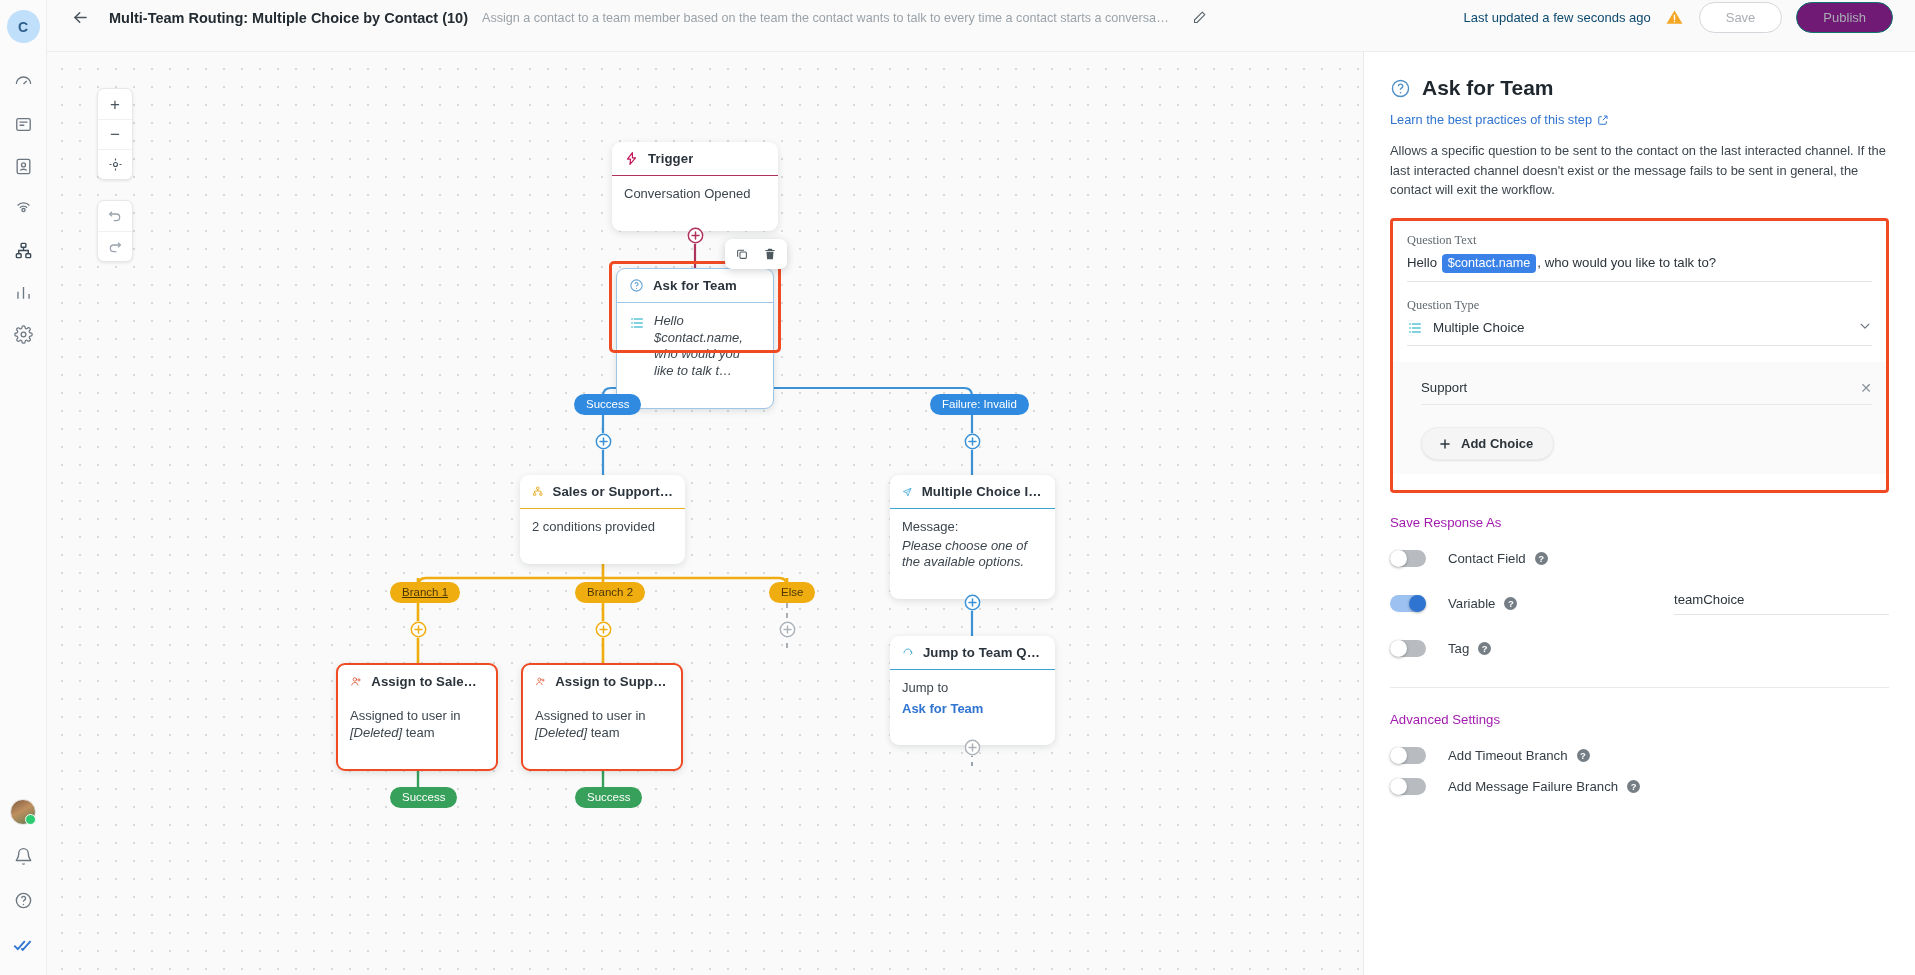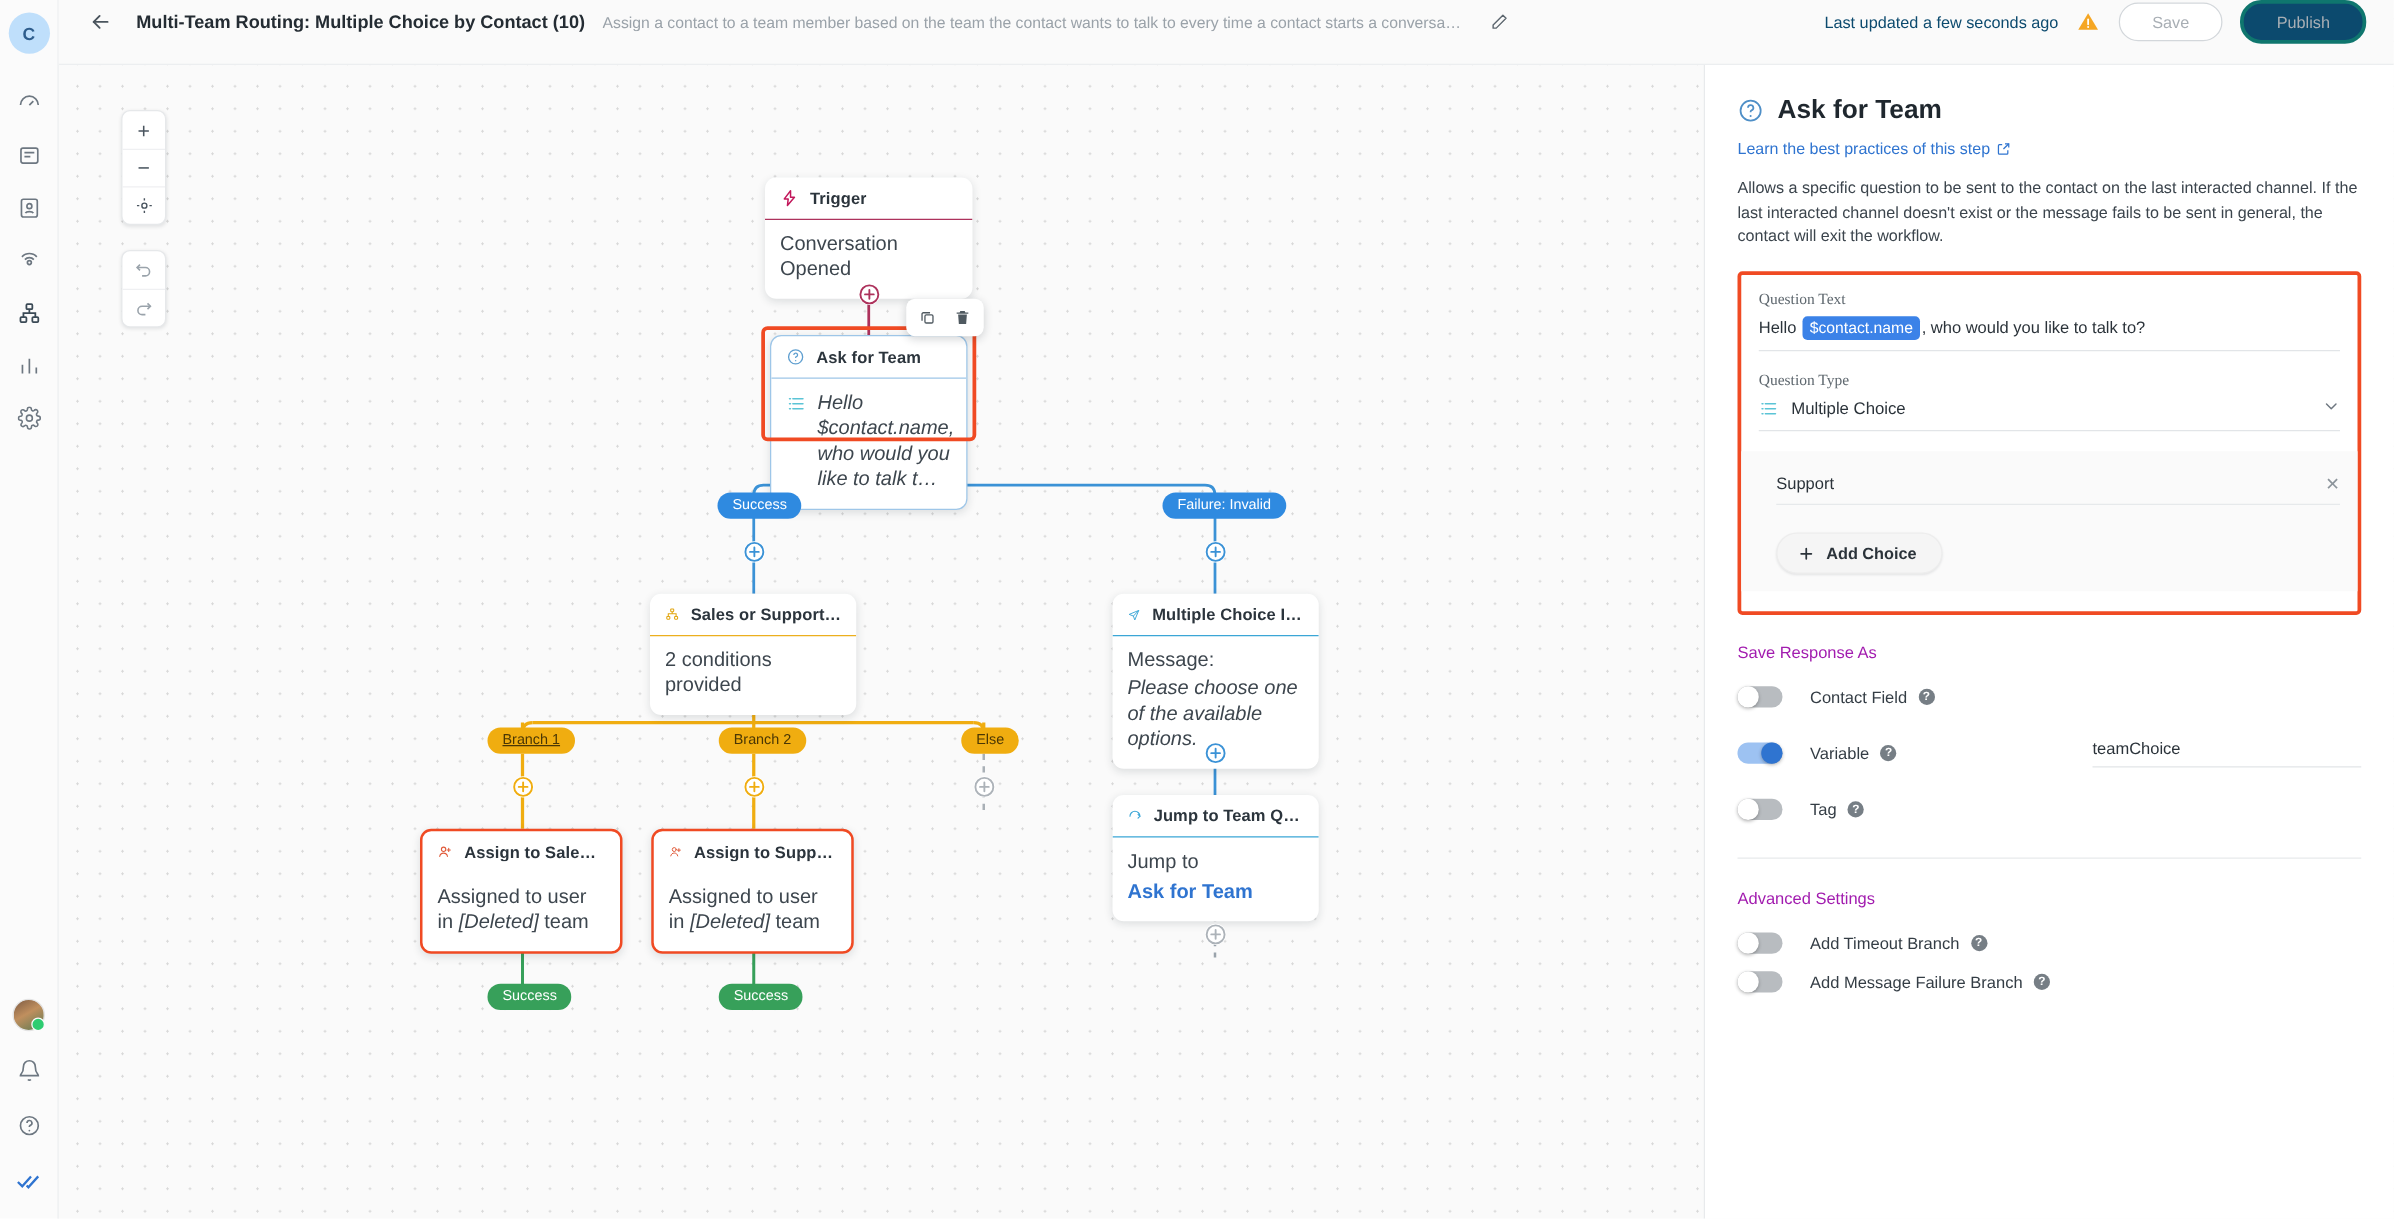--- a/index.html
+++ b/index.html
@@ -87,21 +87,21 @@
     box-shadow:0 2px 7px rgba(25,35,45,.13);
     z-index:8; overflow:hidden;
   }
   .node-head{
     display:flex; align-items:center; gap:9px;
     padding:9px 12px 9px 12px; font-size:13.2px; font-weight:700;
     color:#2b343c; letter-spacing:.1px;
   }
   .node-head .nm{ white-space:nowrap; overflow:hidden; text-overflow:ellipsis; }
   .node-body{
-    padding:10px 12px 12px 12px; font-size:16px; color:#3d464e; line-height:1.28;
+    padding:10px 12px 28px 12px; font-size:13px; color:#3d464e; line-height:1.28;
     display:flex; gap:9px; align-items:flex-start;
   }
   .node .sep{ height:1px; margin:0 0px; }
 
   .node-trigger{ left:565px; top:142px; width:166px; }
   .node-trigger .sep{ background:#ad325c; }
   .node-ask{ left:569px; top:268px; width:158px;
     border:1.4px solid #9ec6e8; }
   .node-ask .sep{ background:#9ec6e8; }
   .ask-outline{
@@ -168,21 +168,21 @@
   .pencil{ margin-left:16px; width:22px;height:22px;display:flex;align-items:center;
     justify-content:center;color:#5c666e;cursor:pointer;}
   .top-right{ margin-left:auto; display:flex; align-items:center; gap:14px; }
   .upd{ font-size:13px; color:#0c4a6e; white-space:nowrap; }
   .warn{ width:20px;height:20px;display:flex;align-items:center;justify-content:center; }
   .btn{
     font-size:13px; border-radius:17px; padding:7px 26px; cursor:pointer;
     white-space:nowrap; font-weight:400;
   }
   .btn-save{ background:#fff; border:1px solid #d3d7db; color:#a8aeb4; }
-  .btn-publish{ background:#0c4a6e; border:3px solid #0f766e; color:#a8aeb4; }
+  .btn-publish{ background:#701a75; border:1px solid #0f766e; color:#a8aeb4; }
 
   
   .panel{
     position:absolute; right:0; top:52px; width:552px; height:923px;
     background:#fff; border-left:1px solid #e8eaec; z-index:35;
     padding:24px 26px 0 26px; overflow:hidden;
   }
   .panel-title{
     display:flex; align-items:center; gap:11px;
     font-size:21px; font-weight:700; color:#1f272e; margin-bottom:10px;

